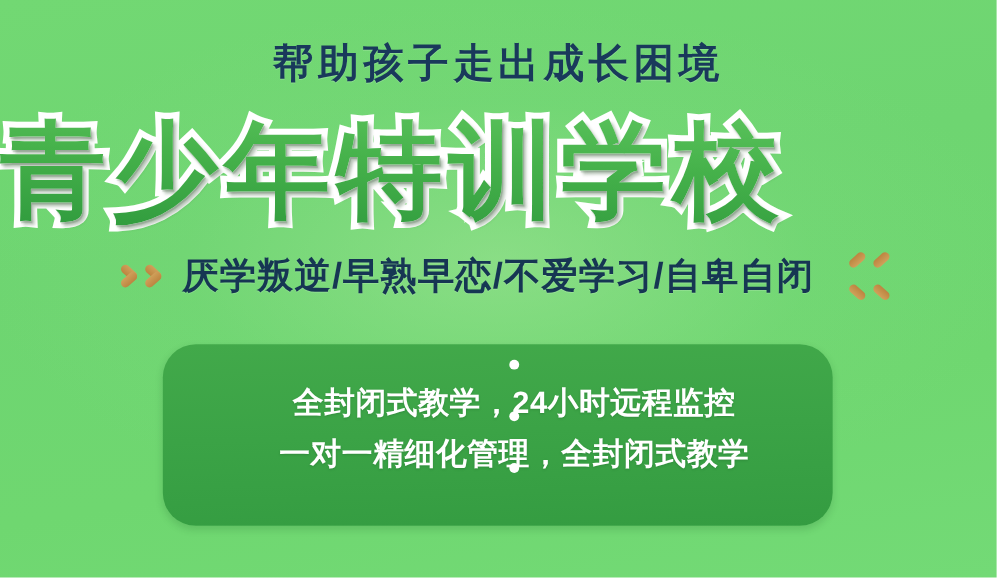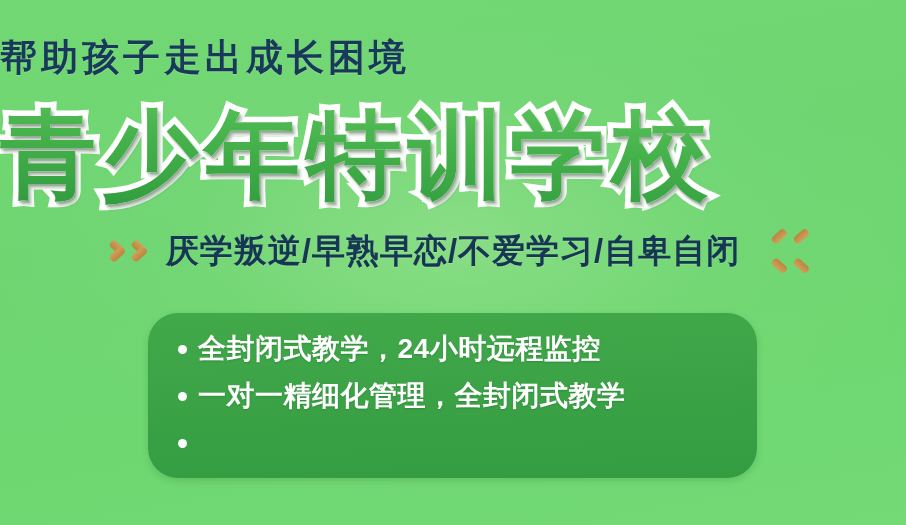--- a/index.html
+++ b/index.html
@@ -22,20 +22,21 @@
       linear-gradient(170deg, #72d873 0%, #6ed571 38%, #6fd770 70%, #73da76 100%);
     overflow: hidden;
   }
 
   
   .subtitle {
     position: absolute;
     top: 36px;
     left: 0;
     width: 906px;
+    text-align: center;
     font-size: 37px;
     font-weight: 700;
     letter-spacing: 4px;
     color: #19395b;
     line-height: 1.18;
     text-shadow: 0 1px 0 rgba(255,255,255,0.18);
     white-space: nowrap;
   }
 
   
@@ -159,20 +160,21 @@
     flex-direction: column;
     justify-content: center;
     padding: 0 0 0 30px;
     box-sizing: border-box;
   }
   .feature {
     display: flex;
     align-items: center;
     height: 47px;
     gap: 11px;
+    flex-direction: column;
   }
   .bullet {
     width: 9px;
     height: 9px;
     border-radius: 50%;
     background: #ffffff;
     flex: 0 0 auto;
     margin-top: 2px;
   }
   .feature-text {

